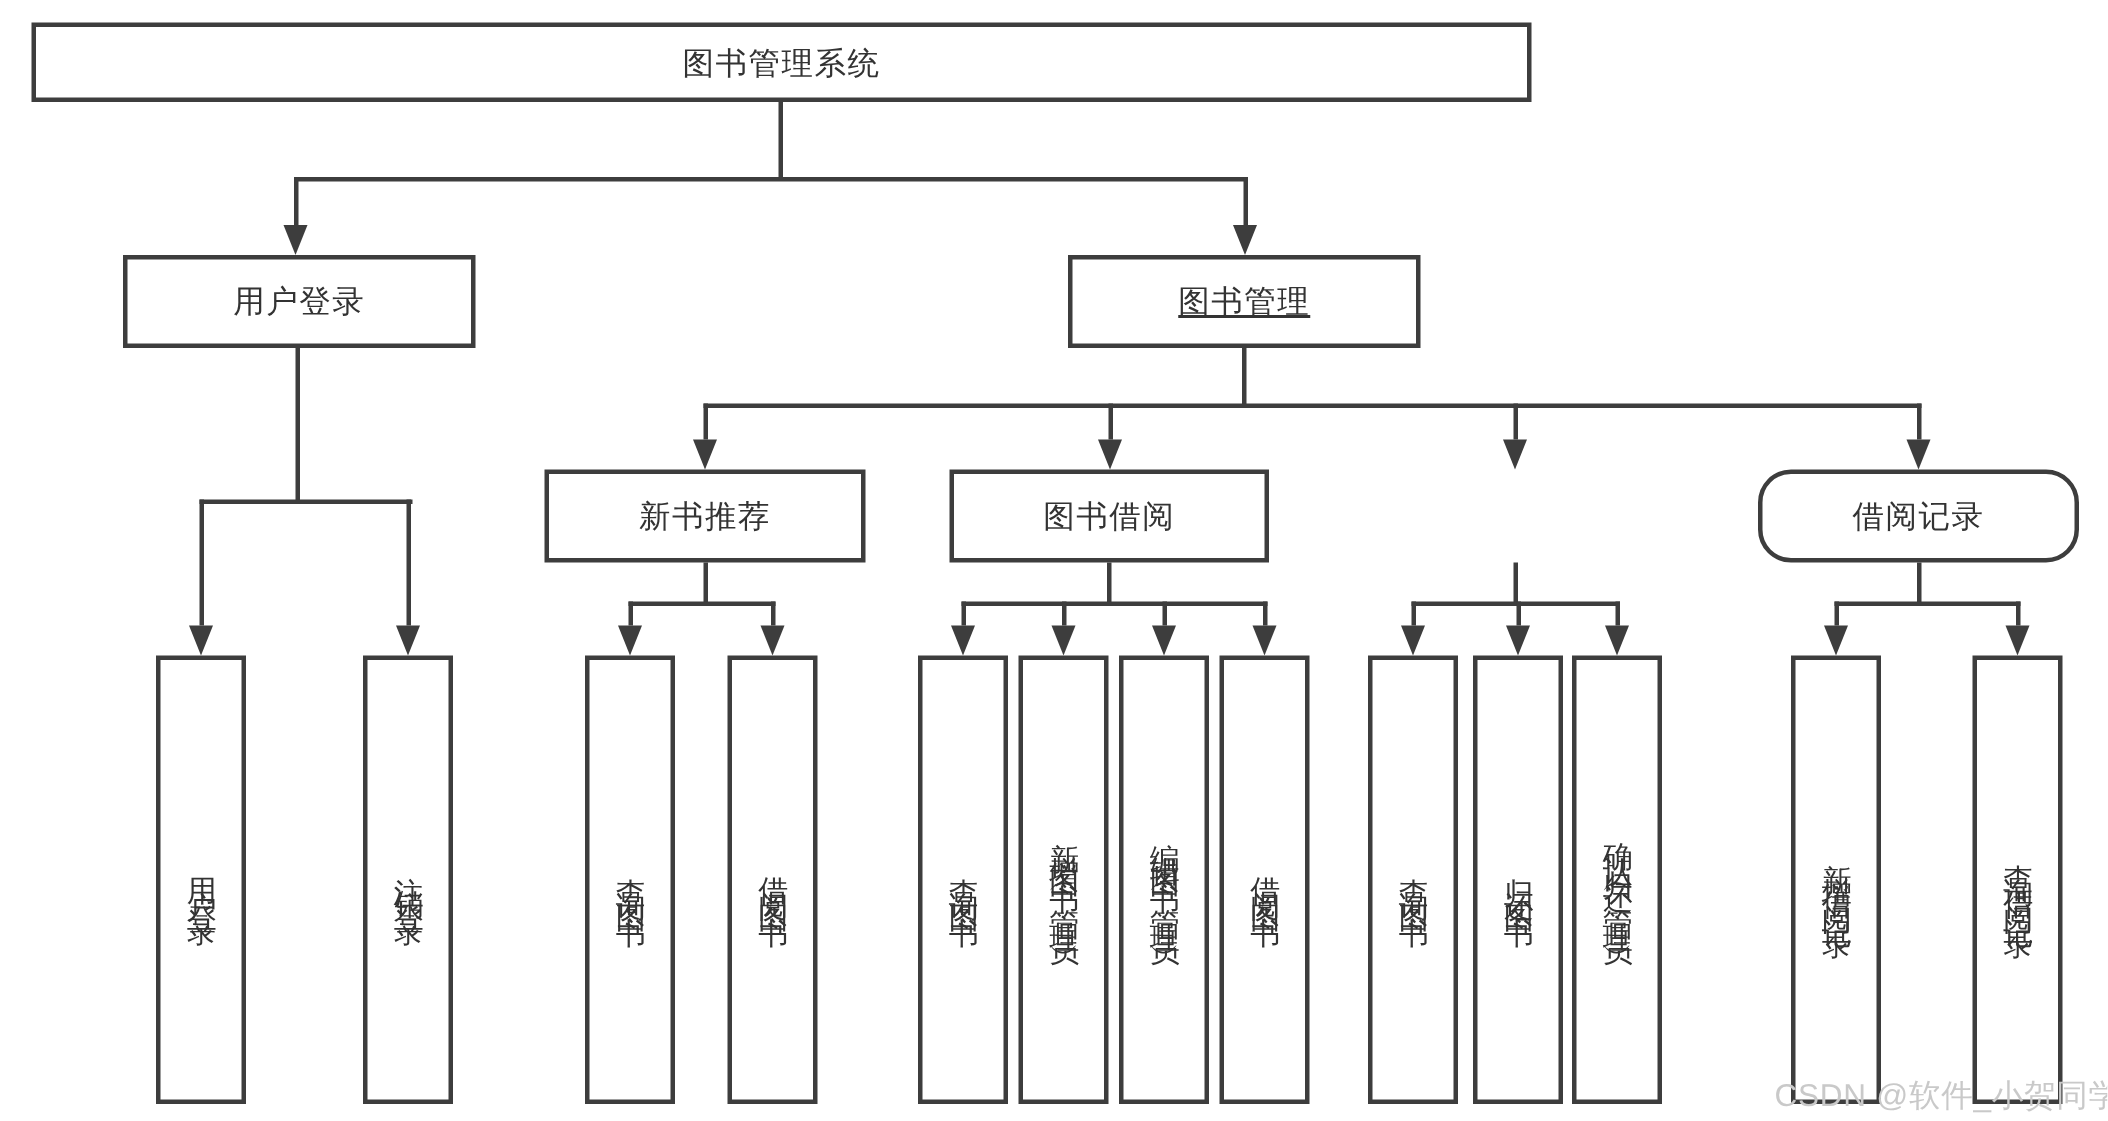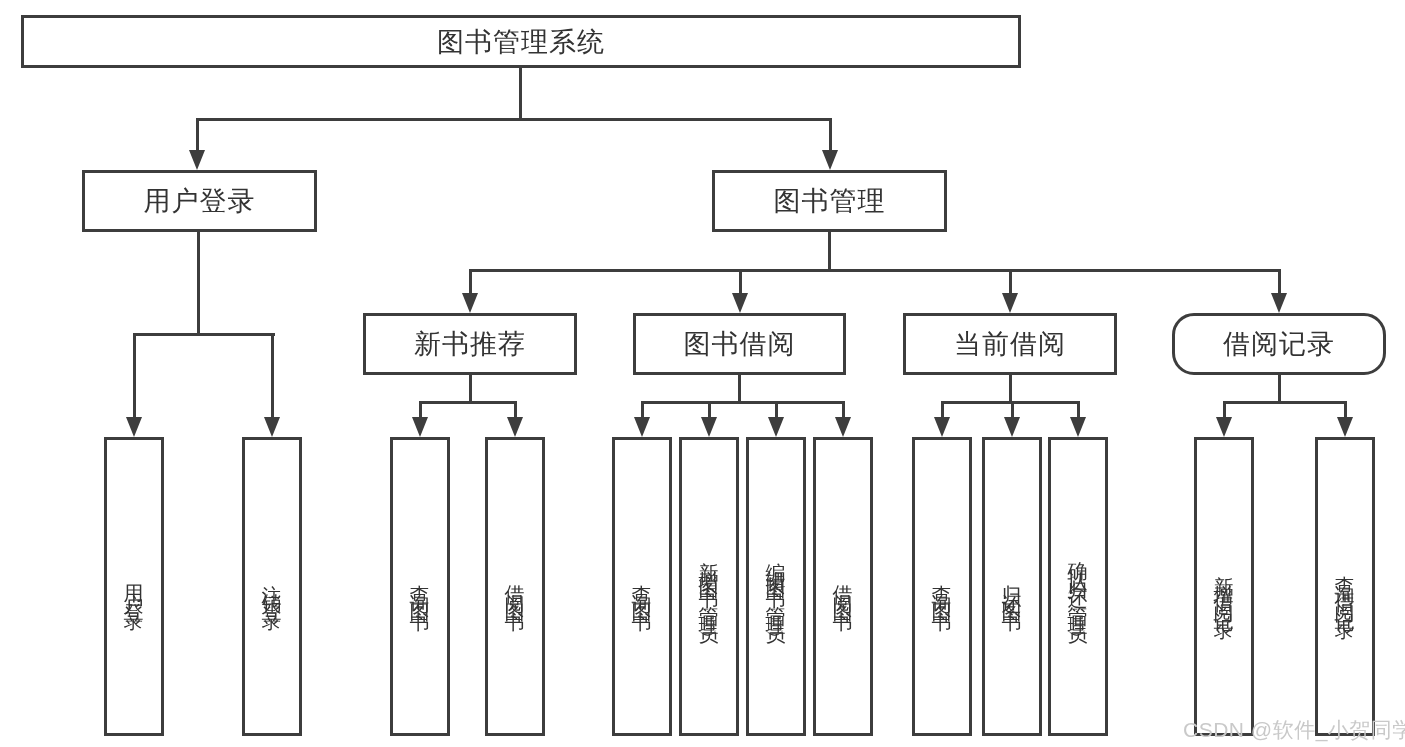--- a/index.html
+++ b/index.html
@@ -12,21 +12,21 @@
   }
   .box{
     position:absolute;
     box-sizing:border-box;
     border:3px solid #3d3d3d;
     background:#ffffff;
     color:#333333;
     display:flex;
     align-items:center;
     justify-content:center;
-    font-size:27px;
+    font-size:21px;
     letter-spacing:1px;
     text-align:center;
   }
   .vbox{
     writing-mode:vertical-rl;
     text-orientation:mixed;
     font-size:20px;
     letter-spacing:9px;
     line-height:1;
   }
@@ -51,25 +51,24 @@
   }
 </style>
 </head>
 <body>
 
 <div id="stage">
 
   <div class="box" style="left:21px;top:15px;width:1000px;height:53px;">图书管理系统</div>
 
   <div class="box" style="left:82px;top:170px;width:235px;height:62px;">用户登录</div>
-  <div class="box" style="left:712px;top:170px;width:235px;height:62px;">图书管理</div>
+  <div class="box" style="left:712px;top:170px;width:235px;height:62px;text-decoration:underline;">图书管理</div>
 
   <div class="box" style="left:363px;top:313px;width:214px;height:62px;">新书推荐</div>
   <div class="box" style="left:633px;top:313px;width:213px;height:62px;">图书借阅</div>
-  <div class="box" style="left:903px;top:313px;width:214px;height:62px;">当前借阅</div>
   <div class="box" style="left:1172px;top:313px;width:214px;height:62px;border-radius:22px;">借阅记录</div>
 
   <div class="box vbox" style="left:104px;top:437px;width:60px;height:299px;">用户登录</div>
   <div class="box vbox" style="left:242px;top:437px;width:60px;height:299px;">注销登录</div>
 
   <div class="box vbox" style="left:390px;top:437px;width:60px;height:299px;">查询图书</div>
   <div class="box vbox" style="left:485px;top:437px;width:60px;height:299px;">借阅图书</div>
 
   <div class="box vbox" style="left:612px;top:437px;width:60px;height:299px;">查询图书</div>
   <div class="box vbox" style="left:679px;top:437px;width:60px;height:299px;">新增图书（管理员）</div>

